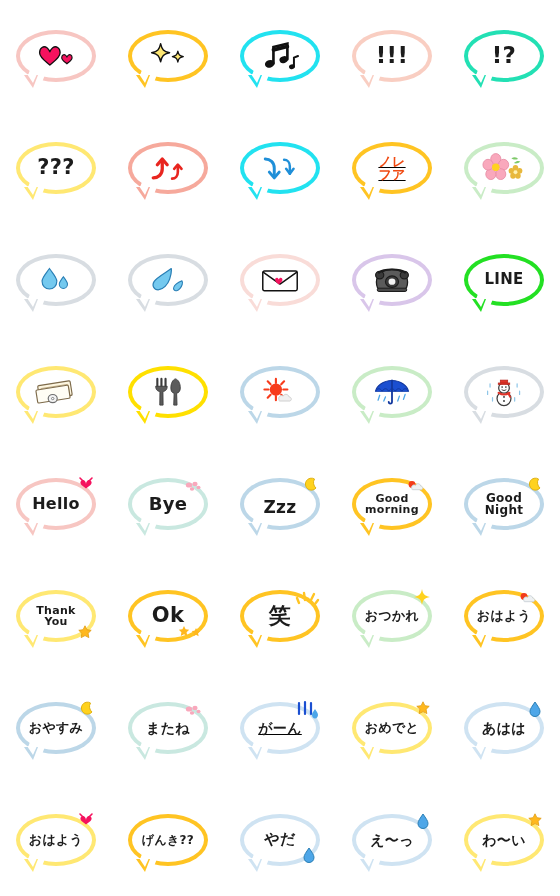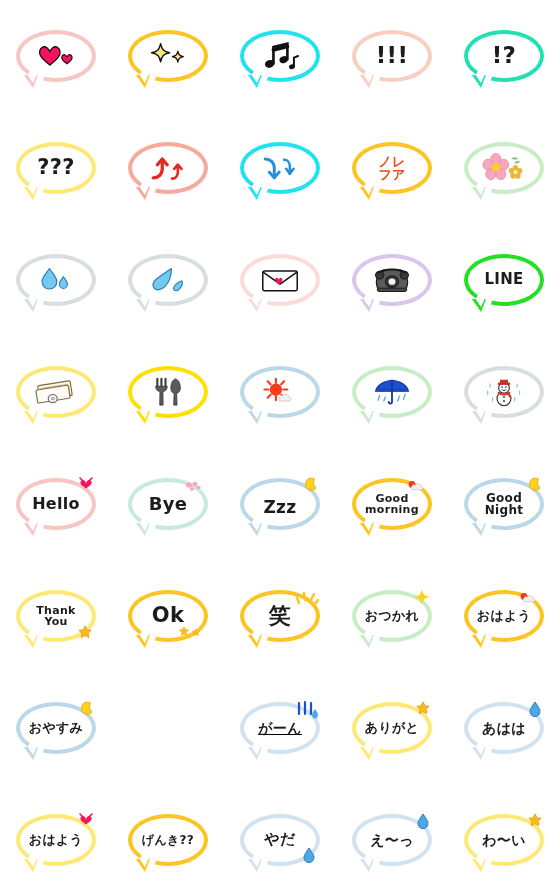--- a/index.html
+++ b/index.html
@@ -164,21 +164,21 @@
             <svg width="48" height="32" viewBox="0 0 48 32">
       <path d="M6 5c6 0 11 4 11 11v10" fill="none" stroke="#1f8fd8" stroke-width="3.6" stroke-linecap="round"></path>
       <path d="M11 21l6 7 6-7" fill="none" stroke="#1f8fd8" stroke-width="3.6" stroke-linecap="round" stroke-linejoin="round"></path>
       <path d="M29 6c4 0 7 3 7 8v9" fill="none" stroke="#1f8fd8" stroke-width="3" stroke-linecap="round"></path>
       <path d="M31.5 17l4.5 6 4.5-6" fill="none" stroke="#1f8fd8" stroke-width="3" stroke-linecap="round" stroke-linejoin="round"></path>
     </svg>
           </span>
         </div>
       </div>
     </div>
-    <div class="cell" style="grid-area: 2 / 4;">
+    <div class="cell" style="grid-area: 2 / 4; text-decoration: underline;">
       <div class="bubble" style="border: 3px solid rgb(255, 196, 35); box-shadow: rgb(255, 196, 35) 0px 0px 0px 1px;">
         <span style="position: absolute; left: 4px; bottom: -10px; width: 0px; height: 0px; z-index: 1; border-left: 9px solid transparent; border-right: 5px solid transparent; border-top: 13px solid rgb(255, 196, 35);"></span>
         <span style="position: absolute; left: 7px; bottom: -5px; width: 0px; height: 0px; z-index: 2; border-left: 6px solid transparent; border-right: 4px solid transparent; border-top: 9px solid rgb(255, 255, 255);"></span>
         <div class="inner">
           <span class="txt jp" style="font-size: 13px; color: rgb(240, 74, 18);">ノレ
 フア</span>
         </div>
       </div>
     </div>
     <div class="cell" style="grid-area: 2 / 5;">
@@ -546,20 +546,39 @@
         <div class="inner">
           <span class="txt jp" style="font-size: 13px;">おやすみ</span>
         </div>
         <span class="deco d-tr">
           <svg width="15" height="15" viewBox="0 0 15 15">
             <path d="M11.5 2A6 6 0 1 0 13 11 7 7 0 0 1 11.5 2z" fill="#ffd21e" stroke="#e0b214" stroke-width="1"></path>
           </svg>
         </span>
       </div>
     </div>
+    <div class="cell" style="grid-area: 7 / 2;">
+      <div class="bubble" style="border: 3px solid rgb(201, 232, 224); box-shadow: rgb(201, 232, 224) 0px 0px 0px 1px;">
+        <span style="position: absolute; left: 4px; bottom: -10px; width: 0px; height: 0px; z-index: 1; border-left: 9px solid transparent; border-right: 5px solid transparent; border-top: 13px solid rgb(201, 232, 224);"></span>
+        <span style="position: absolute; left: 7px; bottom: -5px; width: 0px; height: 0px; z-index: 2; border-left: 6px solid transparent; border-right: 4px solid transparent; border-top: 9px solid rgb(255, 255, 255);"></span>
+        <div class="inner">
+          <span class="txt jp" style="font-size: 14px;">またね</span>
+        </div>
+        <span class="deco d-tr2">
+          <svg width="18" height="12" viewBox="0 0 18 12">
+            <g fill="#f9a8bc">
+              <ellipse cx="5" cy="5" rx="3.2" ry="2.6"></ellipse>
+              <ellipse cx="11" cy="4" rx="2.6" ry="2.2"></ellipse>
+              <ellipse cx="14.5" cy="7.5" rx="2" ry="1.7"></ellipse>
+              <ellipse cx="8" cy="9" rx="2.2" ry="1.8"></ellipse>
+            </g>
+          </svg>
+        </span>
+      </div>
+    </div>
     <div class="cell" style="grid-area: 7 / 3;">
       <div class="bubble" style="border: 3px solid rgb(207, 227, 242); box-shadow: rgb(207, 227, 242) 0px 0px 0px 1px; text-decoration: underline;">
         <span style="position: absolute; left: 4px; bottom: -10px; width: 0px; height: 0px; z-index: 1; border-left: 9px solid transparent; border-right: 5px solid transparent; border-top: 13px solid rgb(207, 227, 242);"></span>
         <span style="position: absolute; left: 7px; bottom: -5px; width: 0px; height: 0px; z-index: 2; border-left: 6px solid transparent; border-right: 4px solid transparent; border-top: 9px solid rgb(255, 255, 255);"></span>
         <div class="inner">
           <span class="txt jp" style="font-size: 14px;">がーん</span>
         </div>
         <span class="deco d-tr">
           <svg width="22" height="20" viewBox="0 0 22 20">
             <g stroke="#1b4fd1" stroke-width="2.2" stroke-linecap="round">
@@ -568,21 +587,21 @@
             <path d="M19 8c2 3 3 4.4 3 6 0 2-1.4 3.4-3 3.4S16 16 16 14c0-1.6 1-3 3-6z" fill="#4da6e8"></path>
           </svg>
         </span>
       </div>
     </div>
     <div class="cell" style="grid-area: 7 / 4;">
       <div class="bubble" style="border: 3px solid rgb(255, 232, 115); box-shadow: rgb(255, 232, 115) 0px 0px 0px 1px;">
         <span style="position: absolute; left: 4px; bottom: -10px; width: 0px; height: 0px; z-index: 1; border-left: 9px solid transparent; border-right: 5px solid transparent; border-top: 13px solid rgb(255, 232, 115);"></span>
         <span style="position: absolute; left: 7px; bottom: -5px; width: 0px; height: 0px; z-index: 2; border-left: 6px solid transparent; border-right: 4px solid transparent; border-top: 9px solid rgb(255, 255, 255);"></span>
         <div class="inner">
-          <span class="txt jp" style="font-size: 13px;">ありがと</span>
+          <span class="txt jp" style="font-size: 13px;">おめでと</span>
         </div>
         <span class="deco d-tr">
           <svg width="14" height="14" viewBox="0 0 14 14">
             <path d="M7 .8l1.9 3.9 4.3.6-3.1 3 .7 4.3L7 10.6 3.2 12.6l.7-4.3-3.1-3 4.3-.6z" fill="#ffb81e" stroke="#e09a10" stroke-width=".8"></path>
           </svg>
         </span>
       </div>
     </div>
     <div class="cell" style="grid-area: 7 / 5;">
       <div class="bubble" style="border: 3px solid rgb(207, 227, 242); box-shadow: rgb(207, 227, 242) 0px 0px 0px 1px;">

